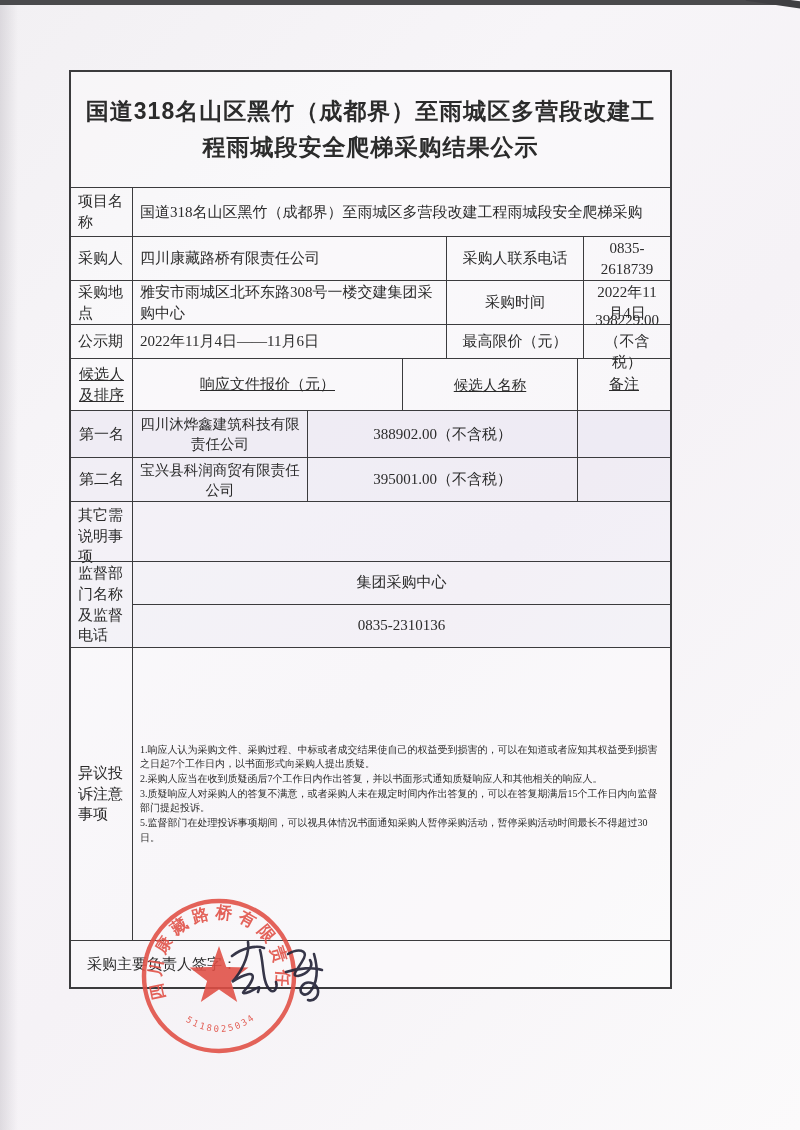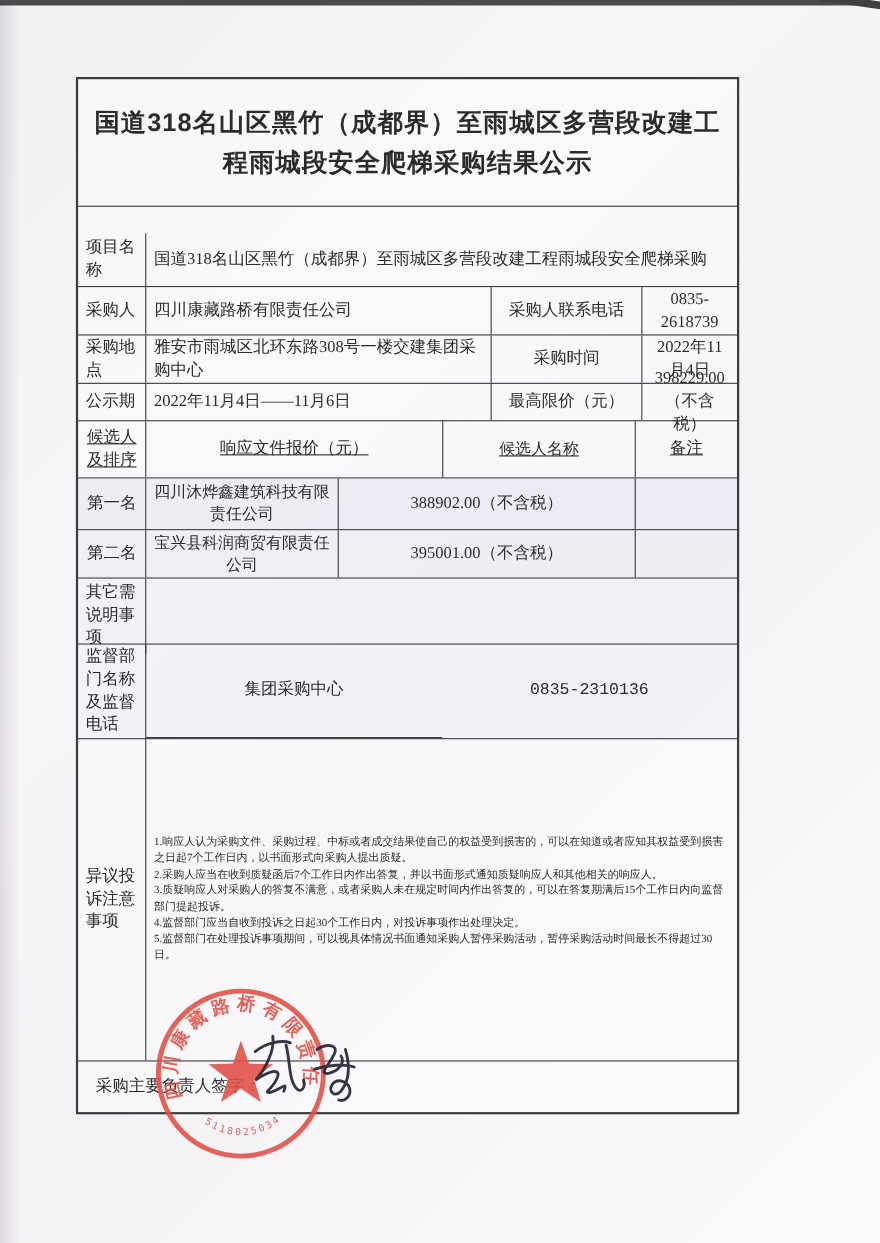--- a/index.html
+++ b/index.html
@@ -21,39 +21,39 @@
   .cell{border-right:1px solid #3b3b3d;box-sizing:border-box;display:flex;
     align-items:center;padding:3px 7px;font-size:15px;line-height:1.38;}
   .cell:last-child{border-right:none;}
   .c-label{width:62px;flex:0 0 auto;}
   .c-val{width:314px;flex:0 0 auto;}
   .c-key2{width:137px;flex:0 0 auto;justify-content:center;text-align:center;}
   .c-val2{flex:1 1 auto;justify-content:center;text-align:center;}
   .c-wide{flex:1 1 auto;}
   .center{justify-content:center;text-align:center;}
   .h-title{height:116px;}
-  .h-project{height:49px;margin-top:24px;}
+  .h-project{height:49px;}
   .h-purchaser{height:44px;}
   .h-location{height:44px;}
   .h-publicity{height:34px;}
   .h-candhead{height:52px;text-decoration:underline;}
   .h-cand1{height:47px;background:rgba(216,208,232,.30);}
   .h-cand2{height:44px;background:rgba(216,208,232,.26);}
   .h-other{height:60px;background:rgba(216,208,232,.18);flex-direction:column;}
   .h-superv{height:86px;background:rgba(216,208,232,.14);}
   .h-objection{height:293px;}
   .h-sign{height:46px;padding-left:10px;}
   .title-cell{flex:1;justify-content:center;text-align:center;border-right:none;
     font-family:"Liberation Sans", sans-serif;font-weight:bold;font-size:23px;
     line-height:1.55;letter-spacing:1px;padding:4px 14px;}
   .cand-rank{width:62px;flex:0 0 auto;justify-content:center;text-align:center;}
   .cand-name{width:175px;flex:0 0 auto;justify-content:center;text-align:center;font-size:14.5px;}
   .cand-bid{width:270px;flex:0 0 auto;justify-content:center;text-align:center;}
   .cand-remark{flex:1 1 auto;}
-  .superv-right{flex:1 1 auto;display:flex;flex-direction:row;font-family:Liberation Mono, monospace;}
+  .superv-right{flex:1 1 auto;display:flex;flex-direction:column;}
   .superv-right .cell{border-right:none;flex:1 1 50%;}
   .superv-right .cell:first-child{border-bottom:1px solid #3b3b3d;}
   .notes{display:block;align-self:center;width:100%;}
   .notes div{font-size:10px;line-height:1.47;text-align:left;}
   .sig-cell{flex:1;border-right:none;padding-left:6px;font-size:15px;}
   .stamp{position:absolute;left:139px;top:896px;width:160px;height:160px;opacity:.88;}
   .handsign{position:absolute;left:222px;top:930px;width:125px;height:85px;}
   .muted-empty{min-height:10px;}
 </style>
 </head>
@@ -129,21 +129,20 @@
     </div>
   </div>
 
   <div class="row h-objection">
     <div class="cell c-label">异议投诉注意事项</div>
     <div class="cell c-wide">
       <div class="notes">
         <div>1.响应人认为采购文件、采购过程、中标或者成交结果使自己的权益受到损害的，可以在知道或者应知其权益受到损害之日起7个工作日内，以书面形式向采购人提出质疑。</div>
         <div>2.采购人应当在收到质疑函后7个工作日内作出答复，并以书面形式通知质疑响应人和其他相关的响应人。</div>
         <div>3.质疑响应人对采购人的答复不满意，或者采购人未在规定时间内作出答复的，可以在答复期满后15个工作日内向监督部门提起投诉。</div>
-        <div>4.监督部门应当自收到投诉之日起30个工作日内，对投诉事项作出处理决定。</div>
         <div>5.监督部门在处理投诉事项期间，可以视具体情况书面通知采购人暂停采购活动，暂停采购活动时间最长不得超过30日。</div>
       </div>
     </div>
   </div>
 
   <div class="row h-sign">
     <div class="cell sig-cell">采购主要负责人签字：</div>
   </div>
 
 </div>

